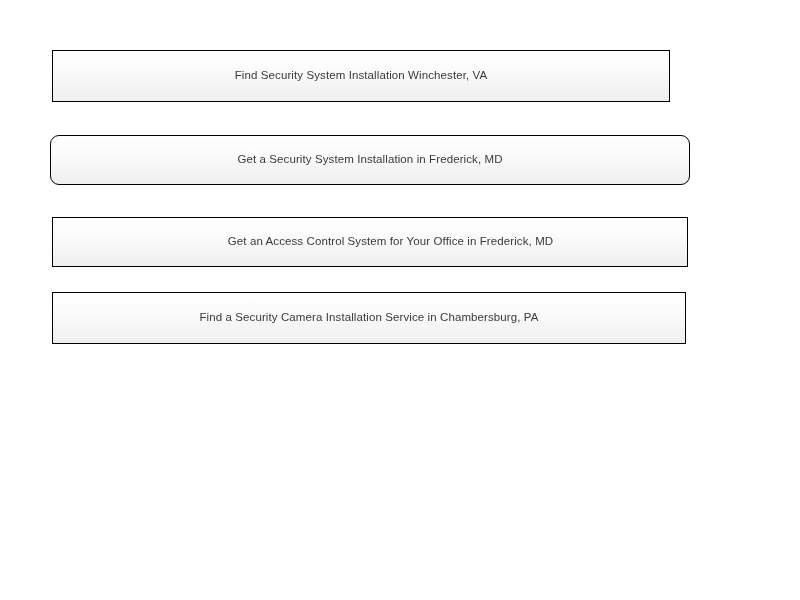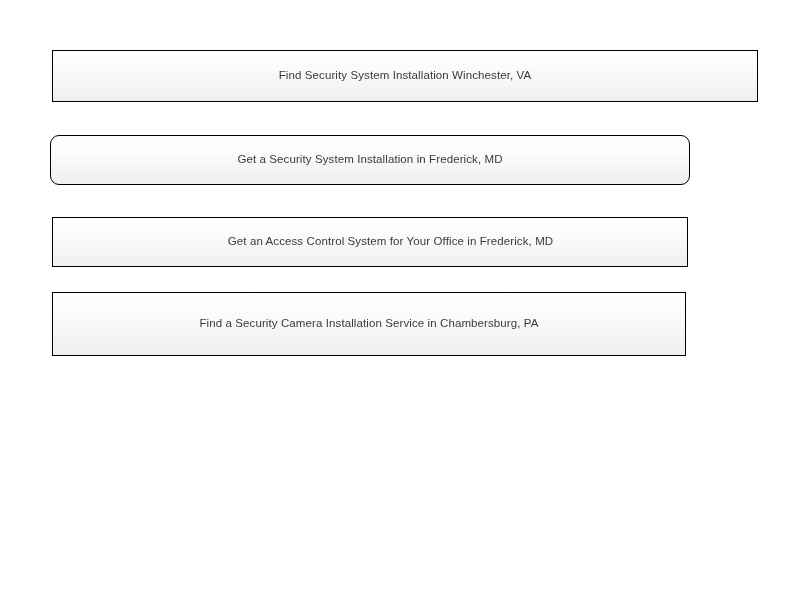--- a/index.html
+++ b/index.html
@@ -30,24 +30,24 @@
     align-items: center;
     justify-content: center;
     cursor: pointer;
     letter-spacing: 0.1px;
   }
   .cta-label {
     display: block;
     line-height: 1.2;
   }
   
-  #btn-0 { left: 52px;  top: 50px;  width: 706px; height: 52px; }
+  #btn-0 { left: 52px;  top: 50px;  width: 618px; height: 52px; }
   #btn-1 { left: 50px;  top: 135px; width: 640px; height: 50px; border-radius: 9px; }
   #btn-2 { left: 52px;  top: 217px; width: 636px; height: 50px; padding-left: 41px; }
-  #btn-3 { left: 52px;  top: 292px; width: 634px; height: 64px; }
+  #btn-3 { left: 52px;  top: 292px; width: 634px; height: 52px; }
 </style>
 </head>
 <body>
 
 <div class="page">
 
   <div class="cta-button" id="btn-0">
     <span class="cta-label">Find Security System Installation Winchester, VA</span>
   </div>
 

